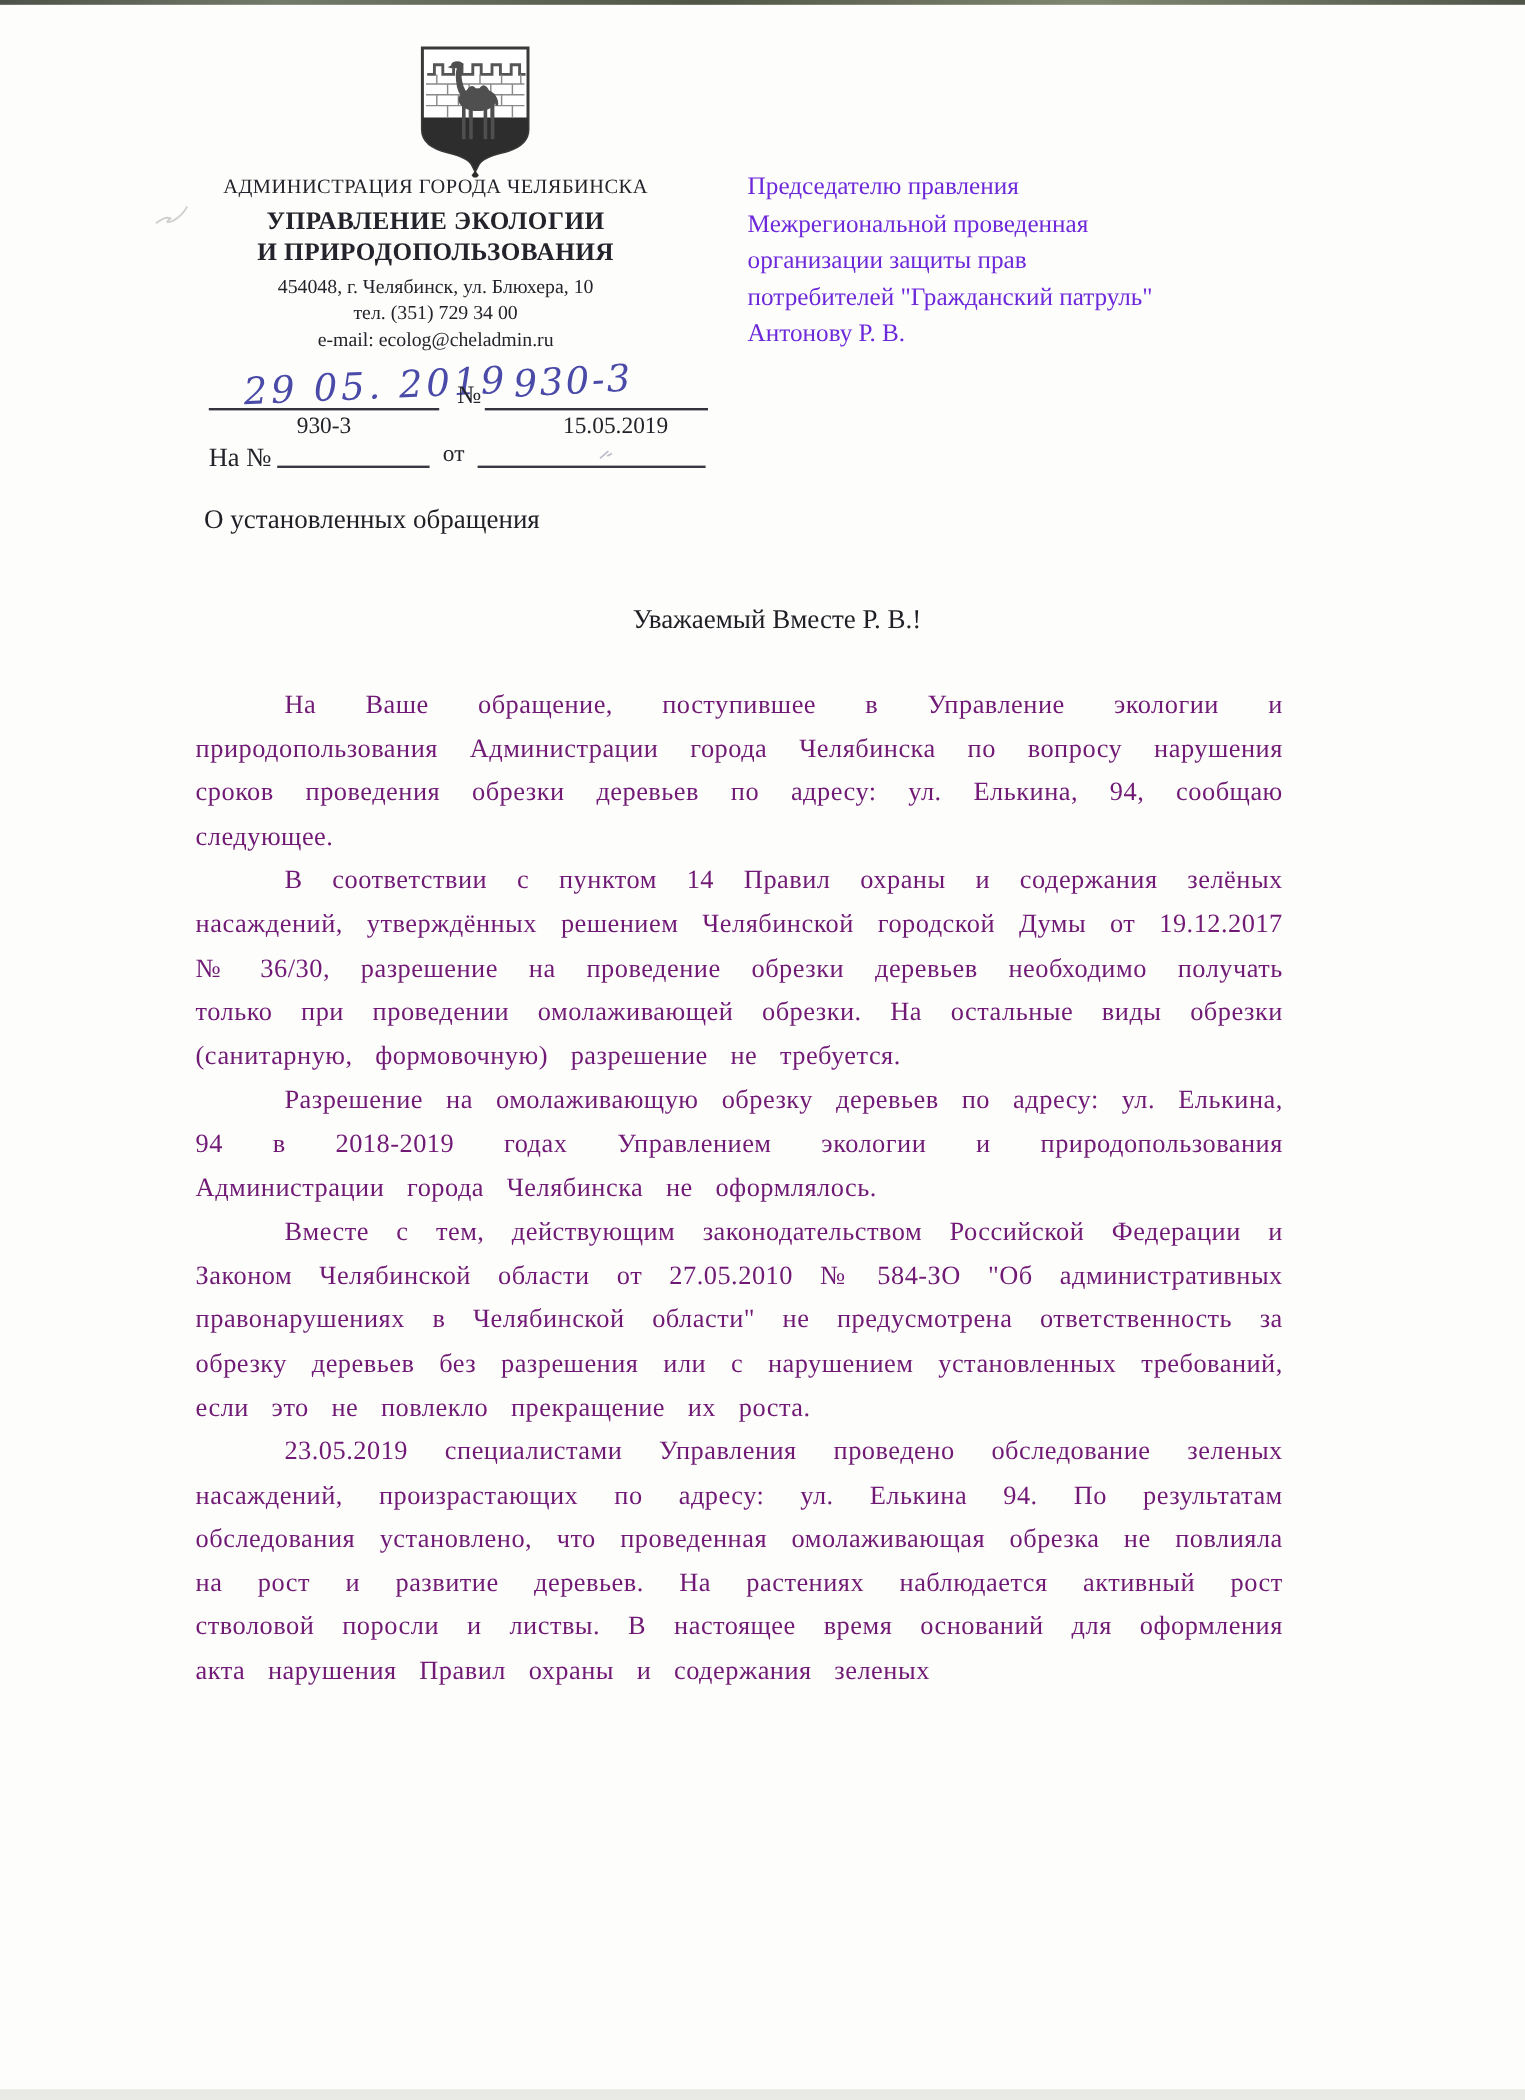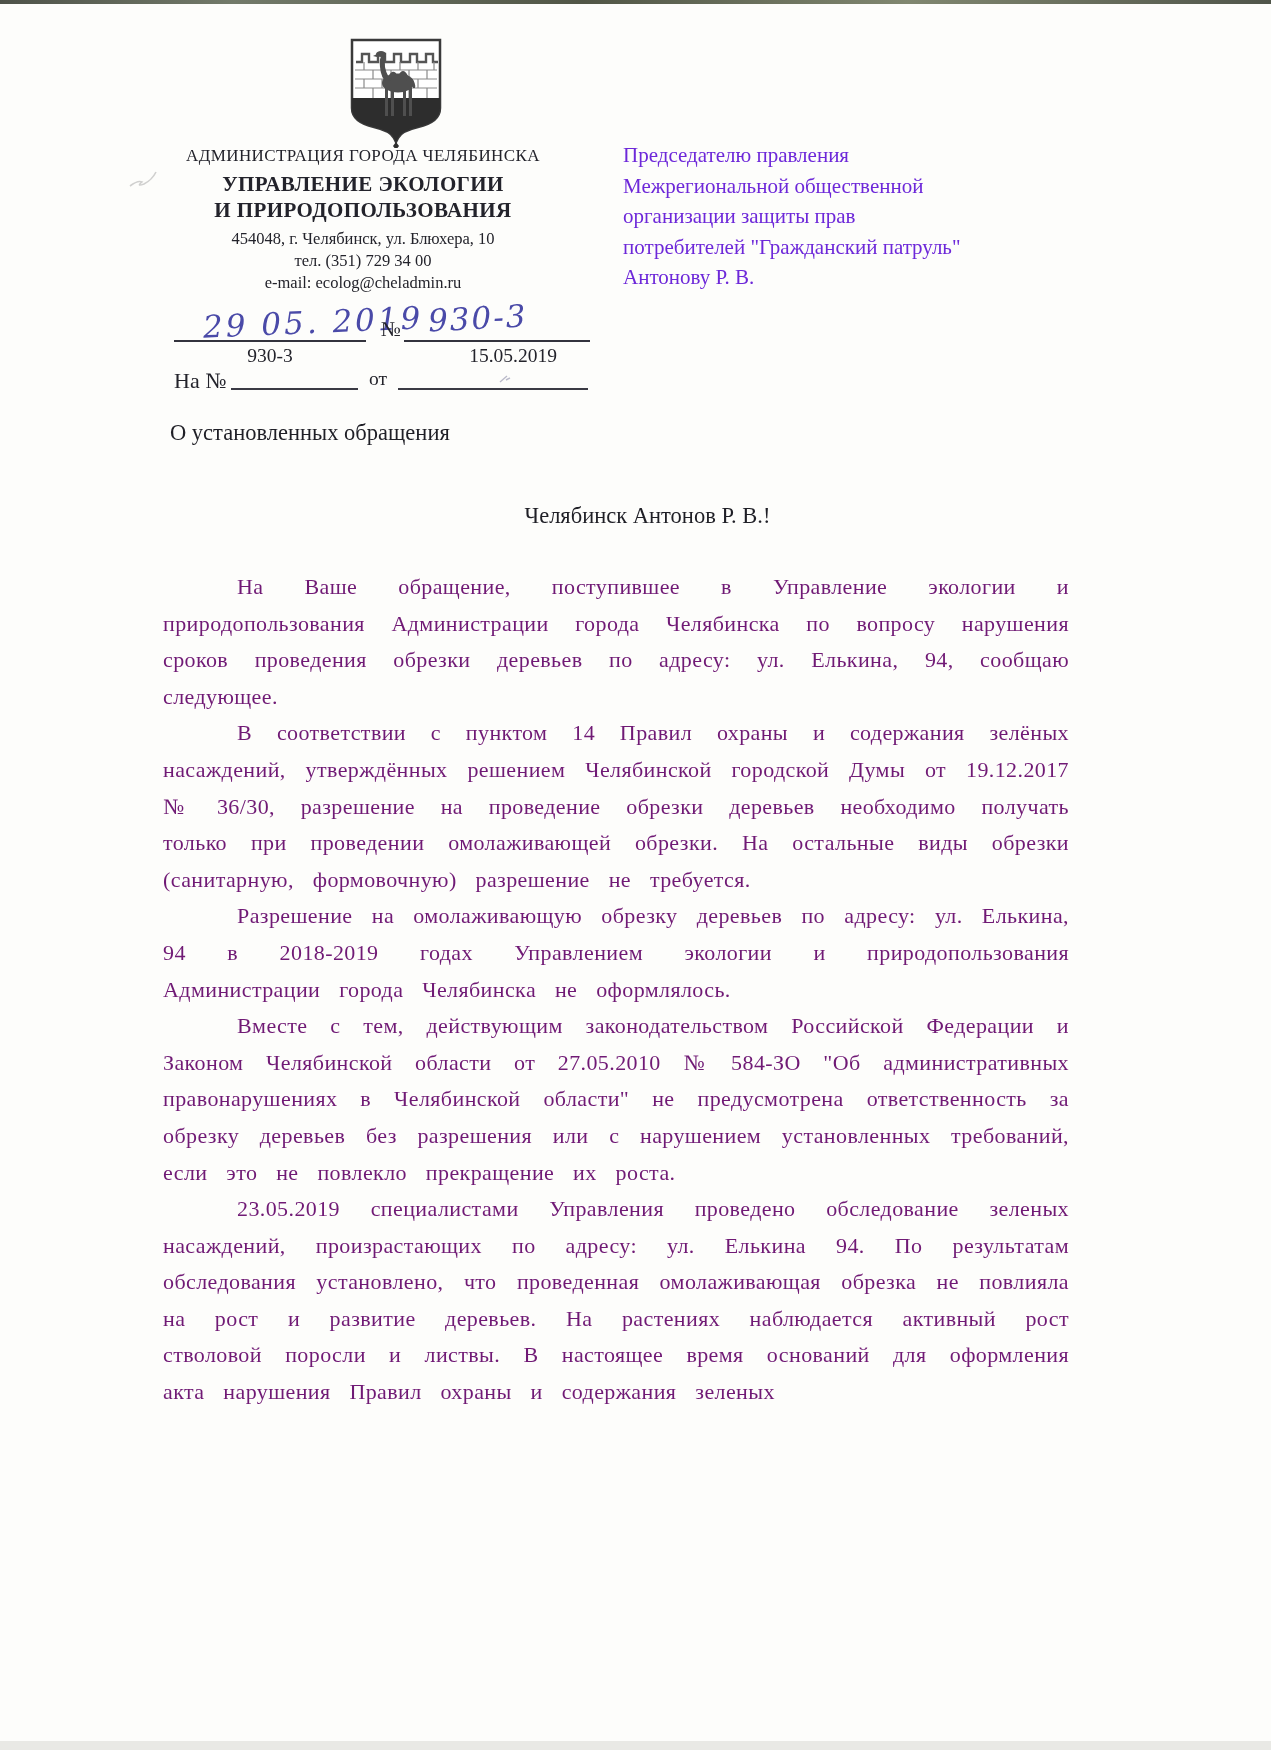--- a/index.html
+++ b/index.html
@@ -131,21 +131,21 @@
     <div class="lh-org1">АДМИНИСТРАЦИЯ ГОРОДА ЧЕЛЯБИНСКА</div>
     <div class="lh-org2">УПРАВЛЕНИЕ ЭКОЛОГИИ</div>
     <div class="lh-org3">И ПРИРОДОПОЛЬЗОВАНИЯ</div>
     <div class="lh-addr">454048, г. Челябинск, ул. Блюхера, 10</div>
     <div class="lh-tel">тел. (351) 729 34 00</div>
     <div class="lh-mail">e-mail: ecolog@cheladmin.ru</div>
   </div>
 
   <div class="addressee">
     <div>Председателю правления</div>
-    <div>Межрегиональной общественной</div>
+    <div>Межрегиональной проведенная</div>
     <div>организации защиты прав</div>
     <div>потребителей "Гражданский патруль"</div>
     <div>Антонову Р. В.</div>
   </div>
 
   <div class="ref">
     <span class="hw hw-date">29 05. 2019</span>
     <span class="ref-line1"></span>
     <span class="no-label">№</span>
     <span class="hw hw-num">930-3</span>
@@ -156,21 +156,21 @@
     <span class="ref-line3"></span>
     <span class="ot-label">от</span>
     <span class="ref-line4"></span>
     <svg class="ot-tick" viewBox="0 0 14 10">
       <path d="M2,8 L9,2 M8,6 l4,-2" stroke="#7a7a9a" stroke-width="1.4" fill="none"></path>
     </svg>
   </div>
 
   <div class="subject">О установленных обращения</div>
 
-  <div class="salutation">Челябинск Антонов Р. В.!</div>
+  <div class="salutation">Уважаемый Вместе Р. В.!</div>
 
   <div class="body-text">
     <p>На Ваше обращение, поступившее в Управление экологии и природопользования Администрации города Челябинска по вопросу нарушения сроков проведения обрезки деревьев по адресу: ул. Елькина, 94, сообщаю следующее.</p>
     <p>В соответствии с пунктом 14 Правил охраны и содержания зелёных насаждений, утверждённых решением Челябинской городской Думы от 19.12.2017 № 36/30, разрешение на проведение обрезки деревьев необходимо получать только при проведении омолаживающей обрезки. На остальные виды обрезки (санитарную, формовочную) разрешение не требуется.</p>
     <p>Разрешение на омолаживающую обрезку деревьев по адресу: ул. Елькина, 94 в 2018-2019 годах Управлением экологии и природопользования Администрации города Челябинска не оформлялось.</p>
     <p>Вместе с тем, действующим законодательством Российской Федерации и Законом Челябинской области от 27.05.2010 № 584-ЗО "Об административных правонарушениях в Челябинской области" не предусмотрена ответственность за обрезку деревьев без разрешения или с нарушением установленных требований, если это не повлекло прекращение их роста.</p>
     <p>23.05.2019 специалистами Управления проведено обследование зеленых насаждений, произрастающих по адресу: ул. Елькина 94. По результатам обследования установлено, что проведенная омолаживающая обрезка не повлияла на рост и развитие деревьев. На растениях наблюдается активный рост стволовой поросли и листвы. В настоящее время оснований для оформления акта нарушения Правил охраны и содержания зеленых</p>
   </div>
 
   <div class="scan-bottom-strip"></div>

